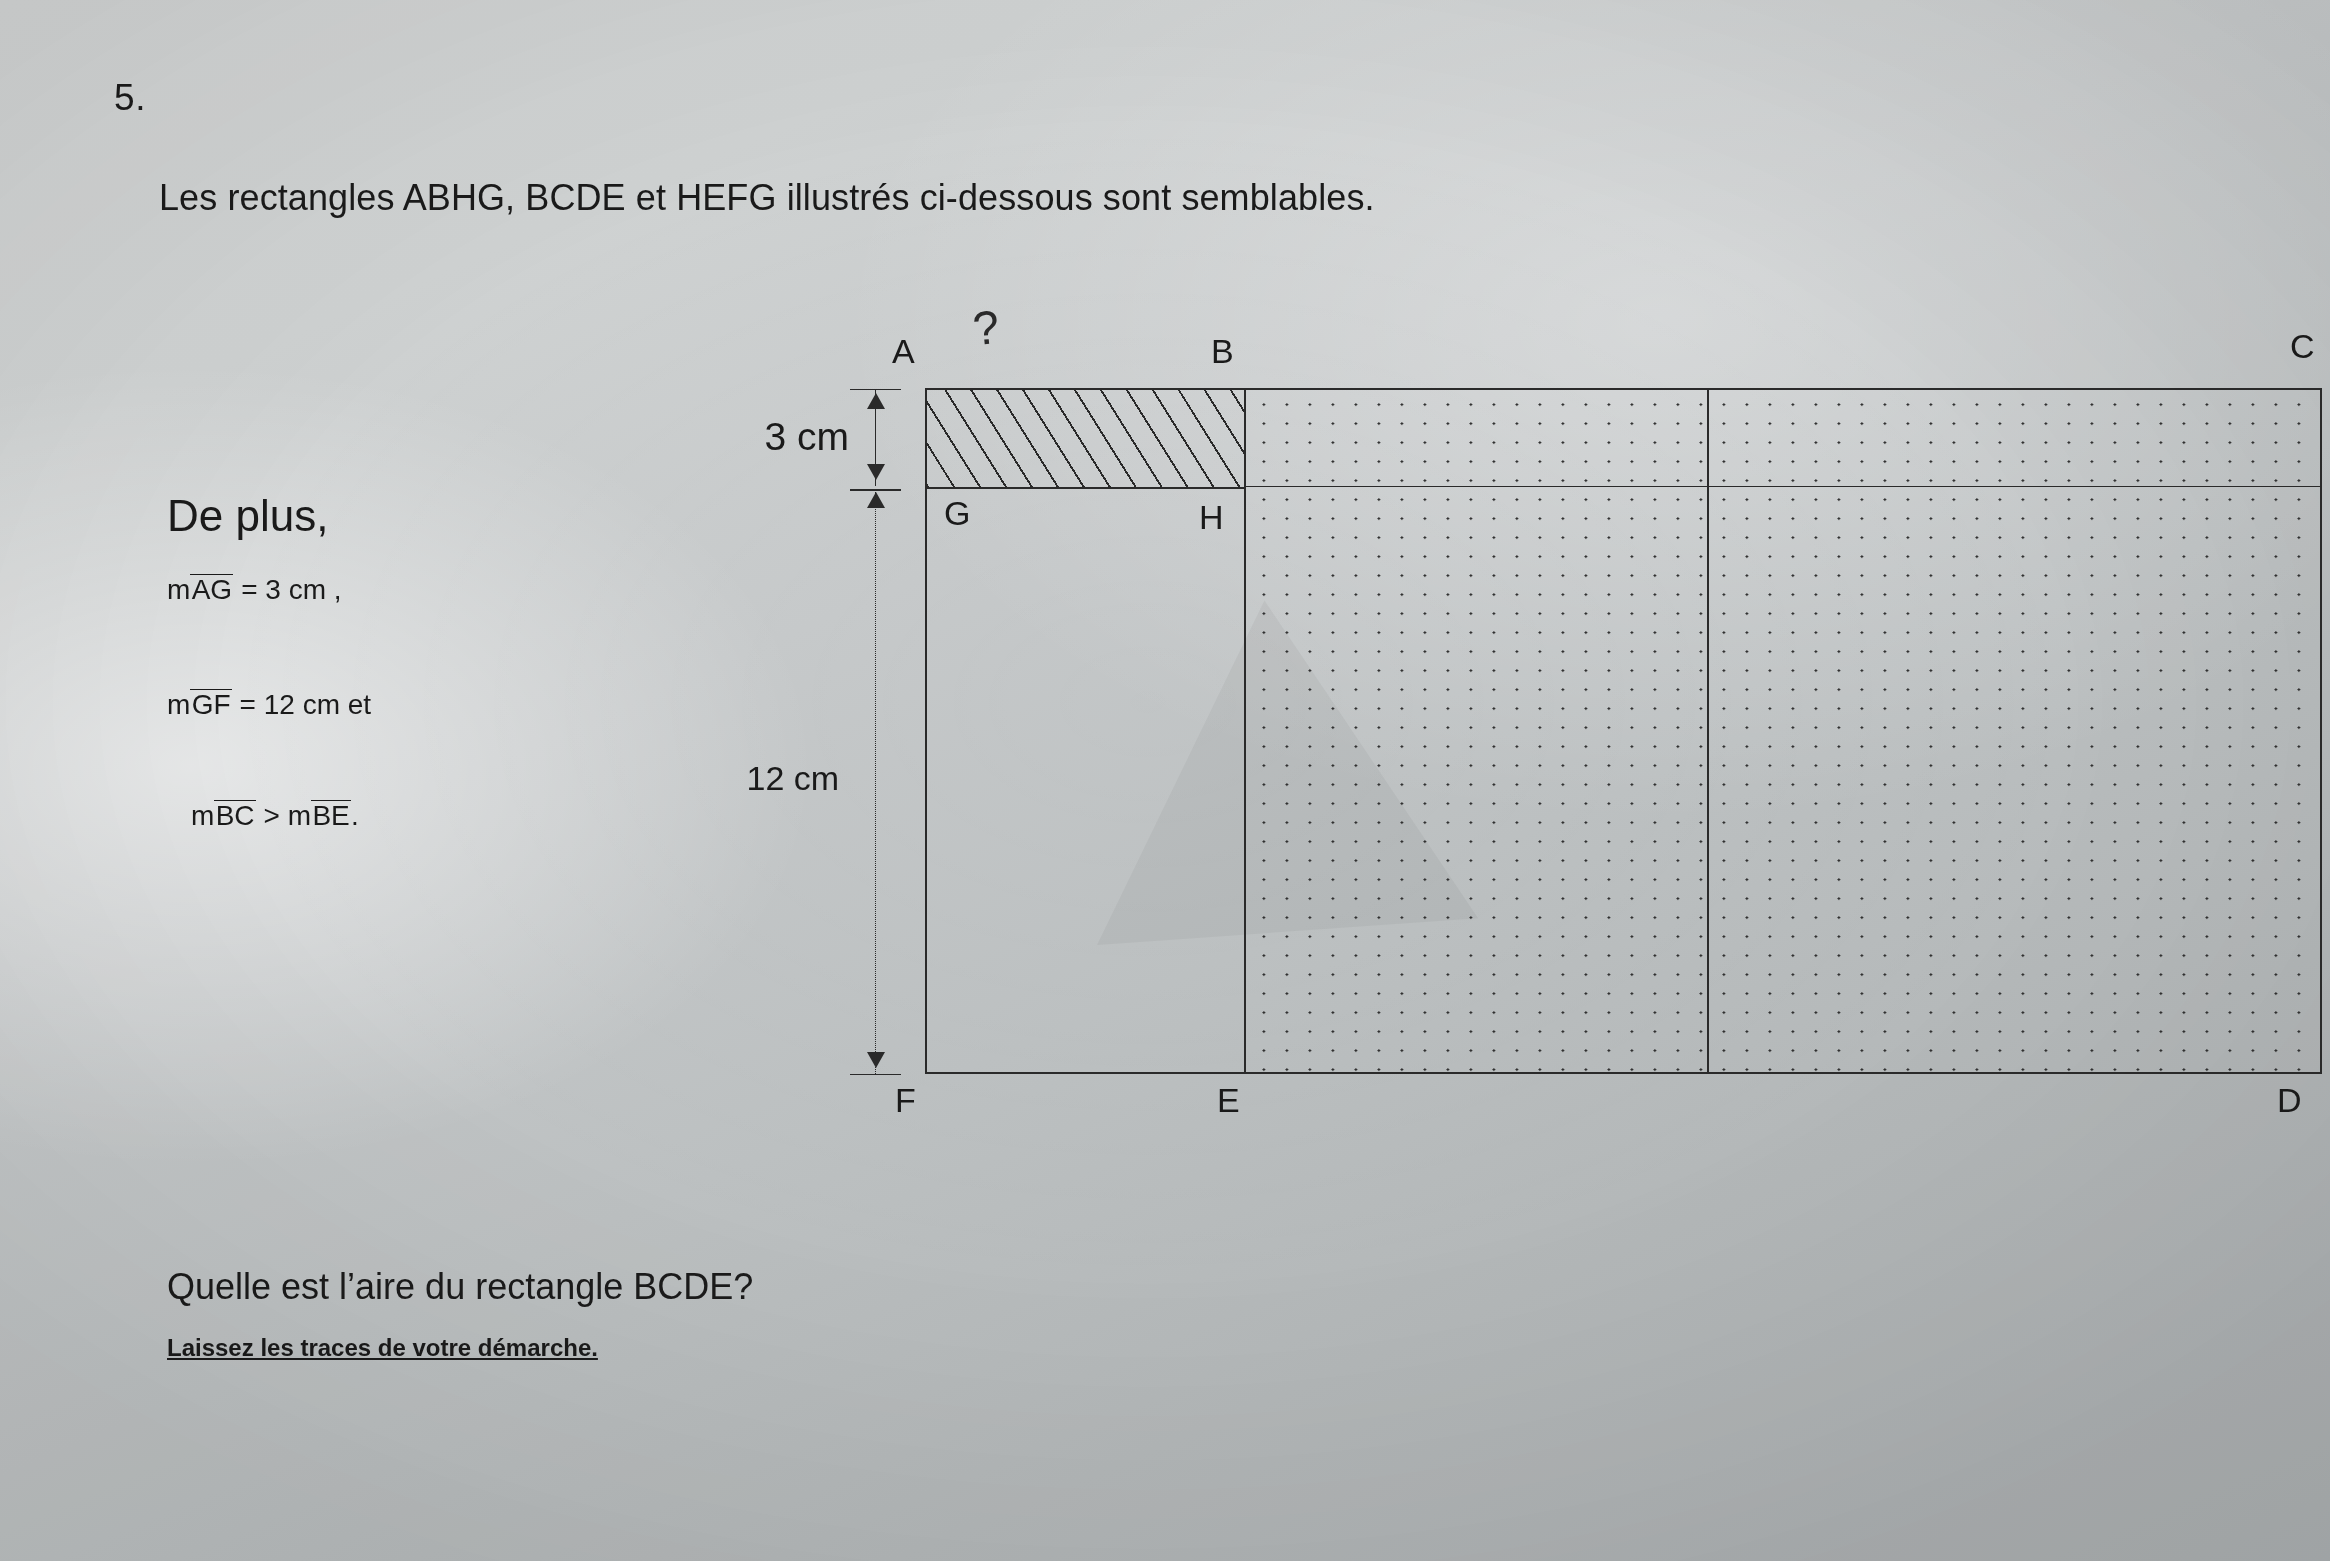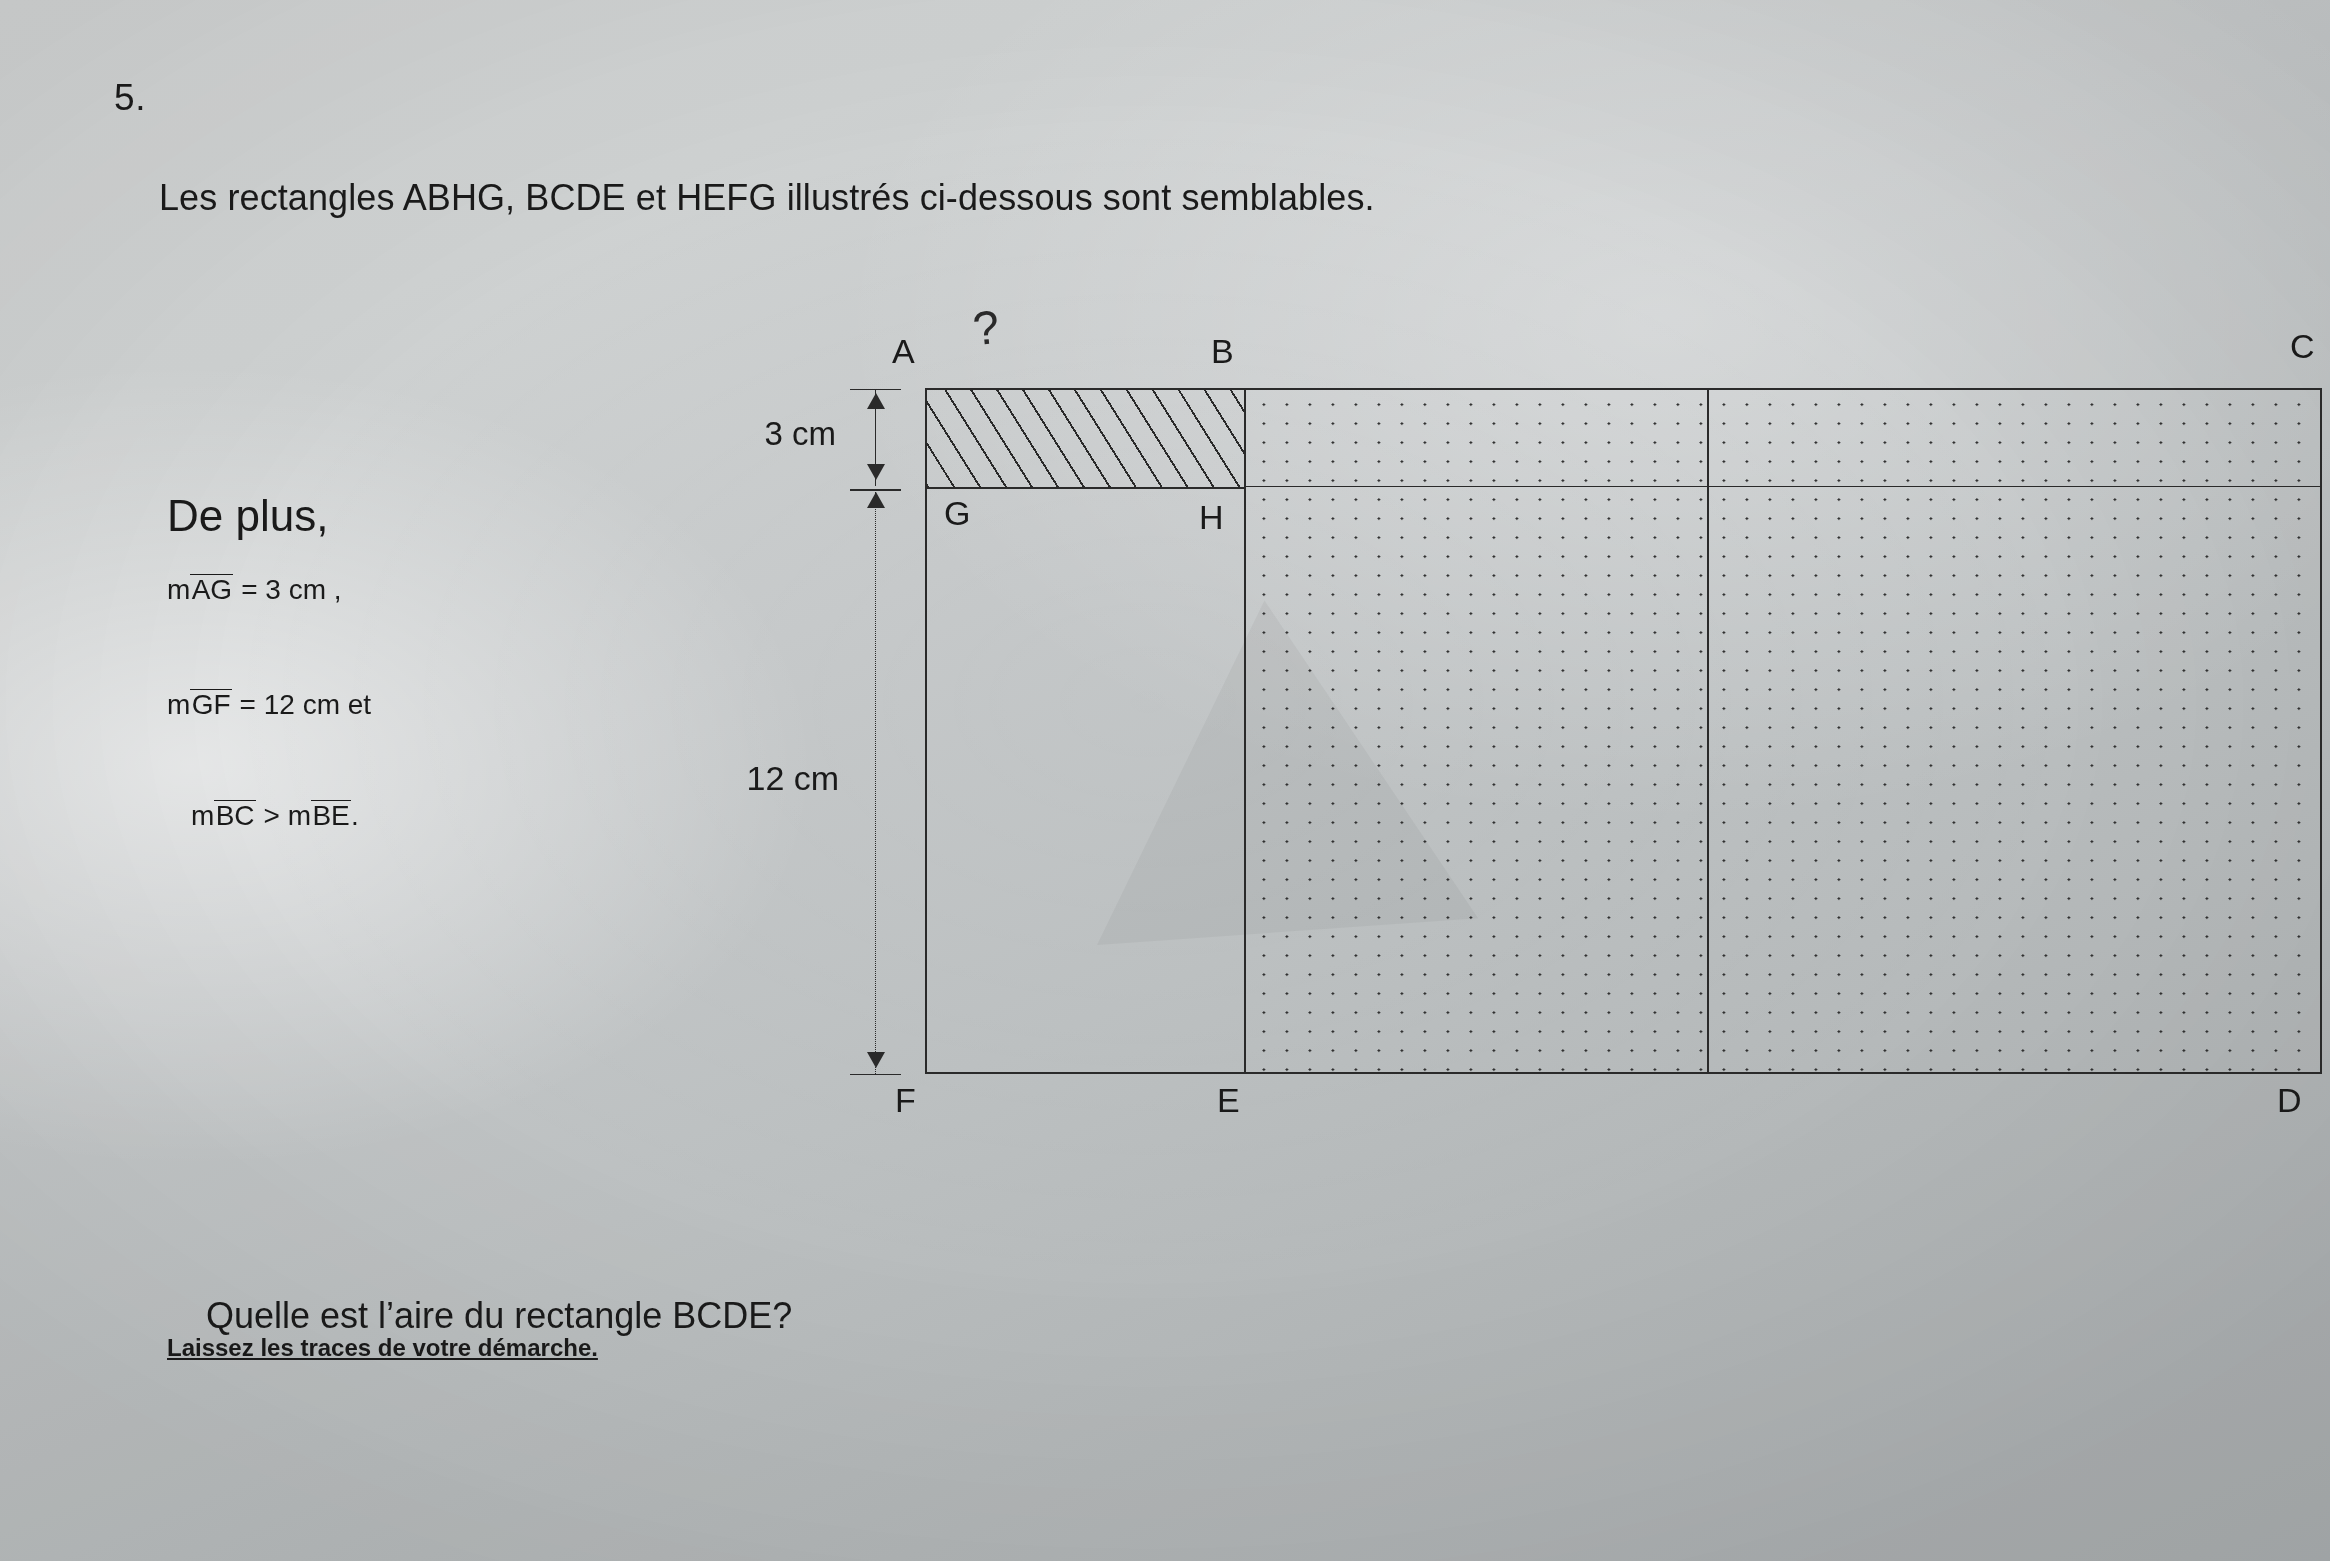--- a/index.html
+++ b/index.html
@@ -63,23 +63,22 @@
     display: inline-block;
     line-height: 1.05;
   }
   .g1 { top: 574px; }
   .g2 { top: 689px; }
   .g3 { top: 800px; margin-left: 24px; }
 
   .question {
     position: absolute;
     left: 167px;
-    top: 1295px;
+    top: 1266px;
     font-size: 36px;
-    margin-left: 39px;
   }
   .instruction {
     position: absolute;
     left: 167px;
     top: 1334px;
     font-size: 24px;
     font-weight: bold;
     text-decoration: underline;
   }
 
@@ -193,21 +192,21 @@
     width: 0; height: 0;
     border-left: 9px solid transparent;
     border-right: 9px solid transparent;
   }
   .arrow-up { top: 74px; border-bottom: 16.6px solid #2a2a2a; }
   .arrow-down { top: 145px; border-top: 16.6px solid #2a2a2a; }
   .dim3-label {
     position: absolute;
     left: 11.5px;
     top: 96px;
-    font-size: 33px;
+    font-size: 39px;
   }
 
   
   .dim12-line {
     position: absolute;
     left: 122px;
     top: 173px;
     width: 0;
     height: 582px;
     border-left: 1.9px dotted #2a2a2a;

